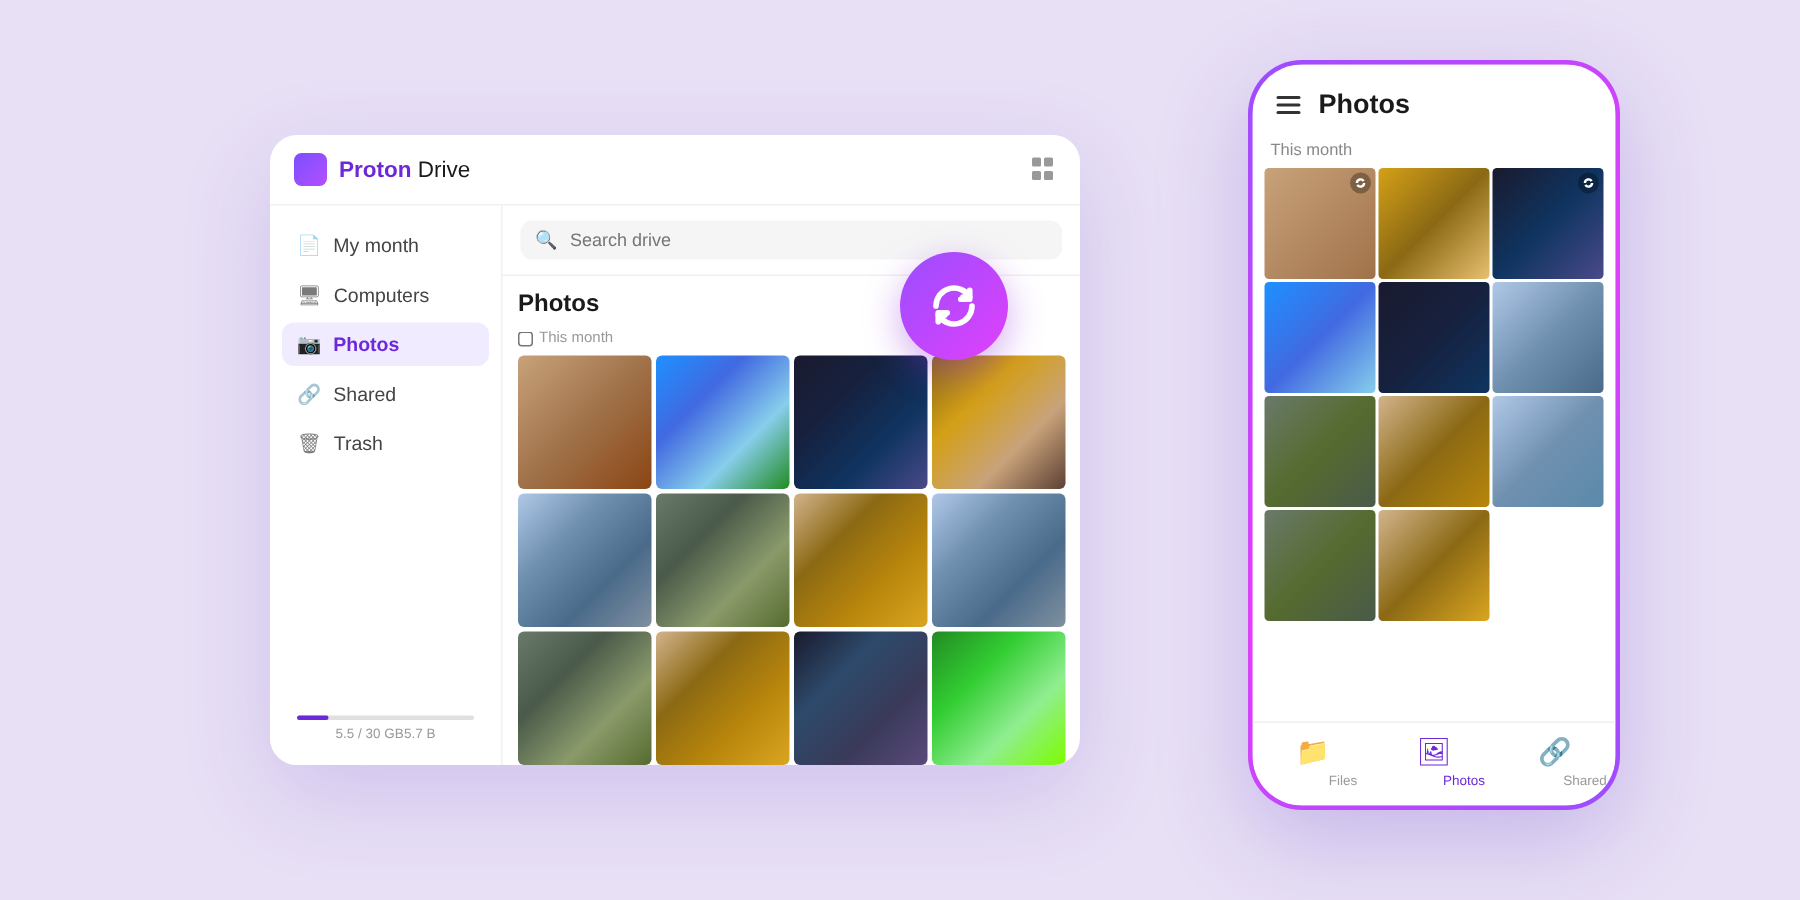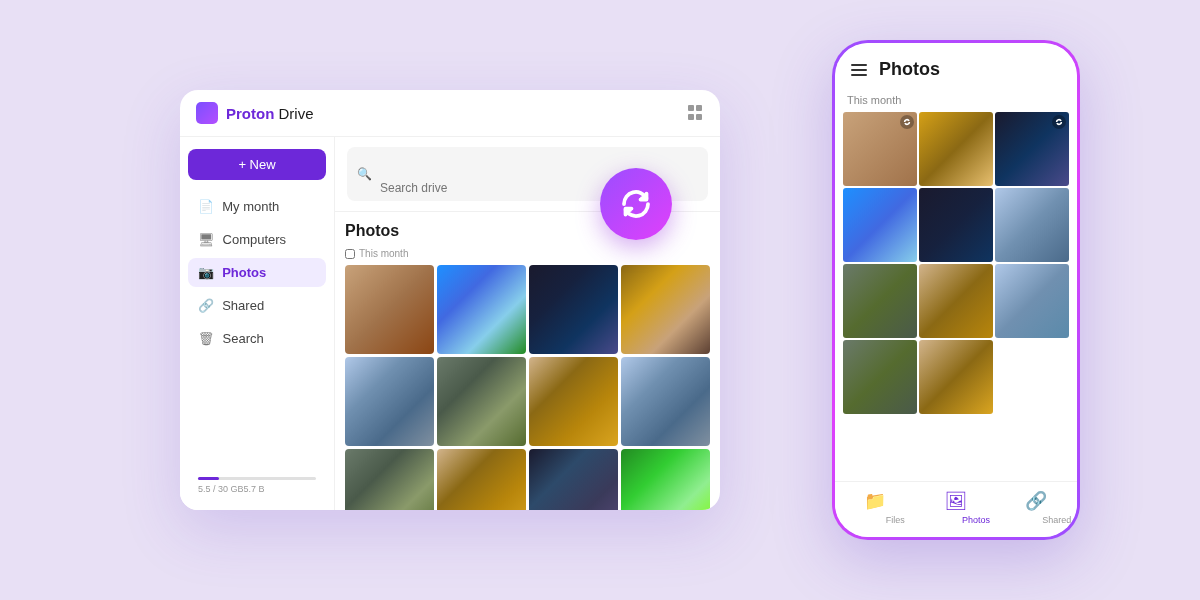--- a/index.html
+++ b/index.html
@@ -131,21 +131,21 @@
       margin-bottom: 4px;
     }
     .storage-bar-fill {
       height: 100%;
       width: 18%;
       background: #6d28d9;
       border-radius: 2px;
     }
     .storage-text {
       display: flex;
-      justify-content: flex-start;
+      justify-content: center;
       font-size: 9px;
       color: #999;
     }
 
     
     .main-content {
       flex: 1;
       display: flex;
       flex-direction: column;
       overflow: hidden;
@@ -162,21 +162,20 @@
       border-radius: 8px;
       padding: 6px 10px;
     }
     .search-input-wrap input {
       border: none;
       background: transparent;
       font-size: 12px;
       color: #8b5cf6;
       outline: none;
       width: 100%;
-      margin-top: 28px;
     }
     .photos-section {
       flex: 1;
       overflow-y: auto;
       padding: 10px;
     }
     .photos-title {
       font-size: 16px;
       font-weight: 700;
       color: #1a1a1a;
@@ -402,40 +401,39 @@
     <div class="grid-icon">
       <span></span>
         <span></span>
         <span></span>
         <span></span>
     </div>
   </div>
   <div class="app-body">
 
     <div class="sidebar">
-      <button class="new-btn">+ New</button>
       <div class="sidebar-item">
         <span class="si-icon">📄</span>
         <span>My month</span>
       </div>
       <div class="sidebar-item">
         <span class="si-icon">🖥</span>
         <span>Computers</span>
       </div>
       <div class="sidebar-item active">
         <span class="si-icon">📷</span>
         <span>Photos</span>
       </div>
       <div class="sidebar-item">
         <span class="si-icon">🔗</span>
         <span>Shared</span>
       </div>
       <div class="sidebar-item">
         <span class="si-icon">🗑</span>
-        <span>Search</span>
+        <span>Trash</span>
       </div>
       <div class="sidebar-storage">
         <div class="storage-bar-bg">
           <div class="storage-bar-fill"></div>
         </div>
         <div class="storage-text">
           <span>5.5 / 30 GB</span>
           <span>5.7 B</span>
         </div>
       </div>

